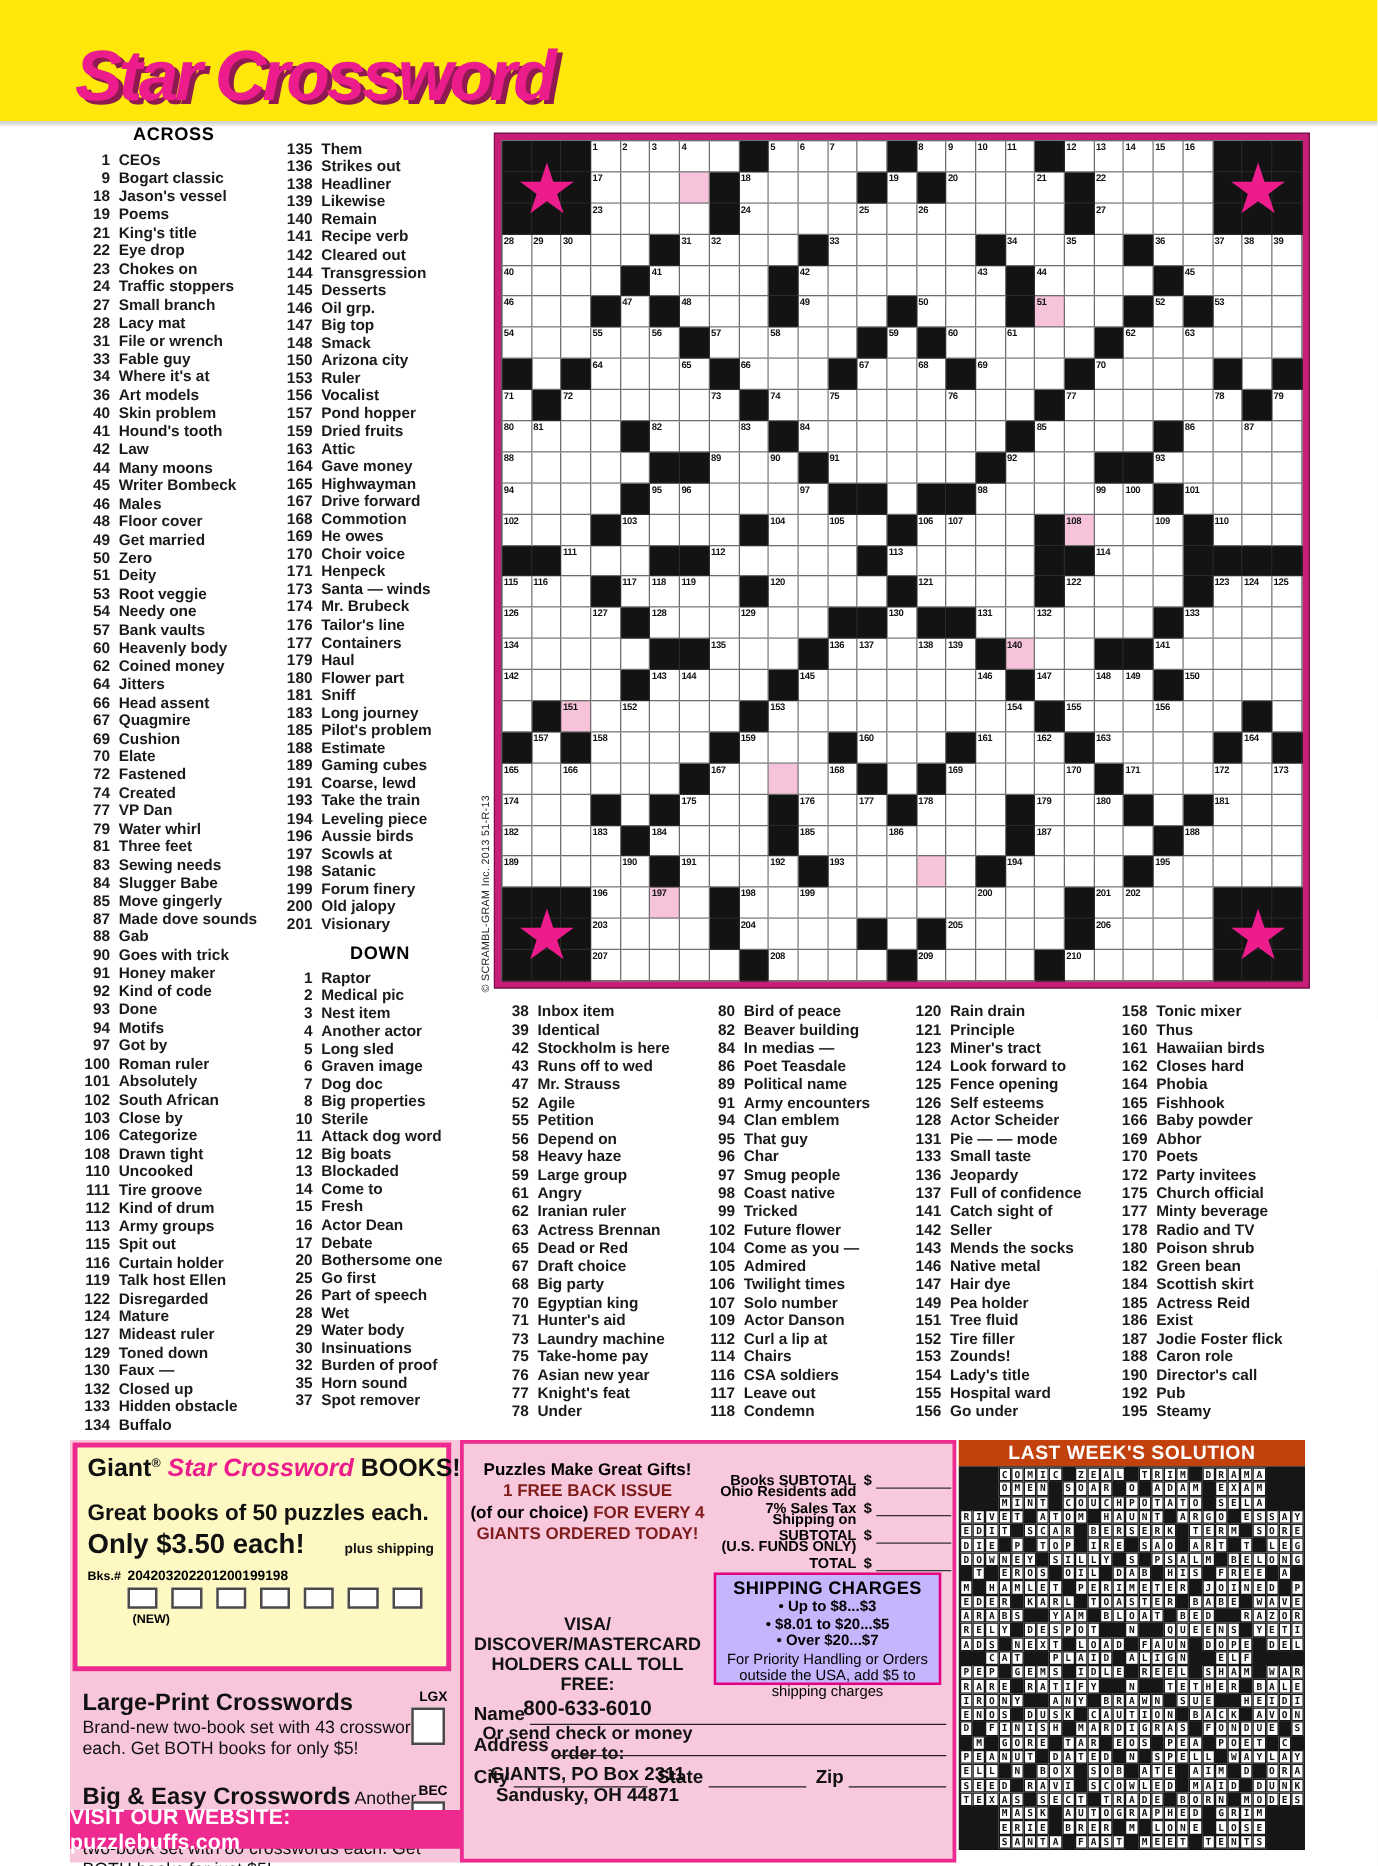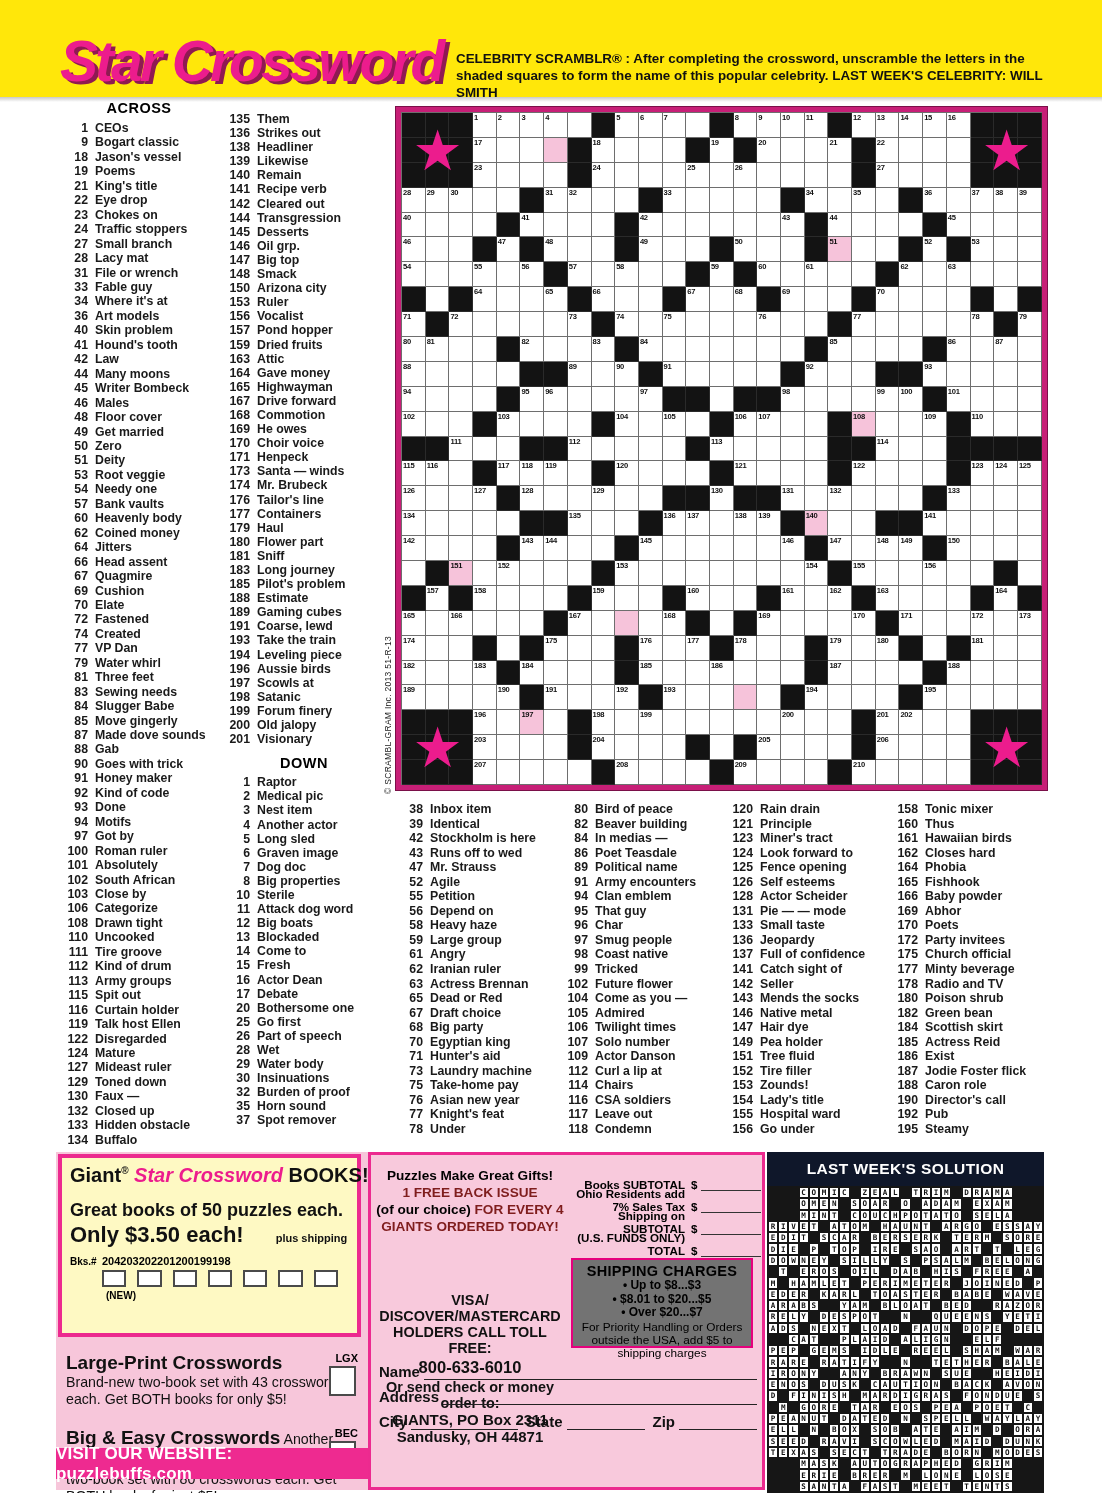--- a/index.html
+++ b/index.html
@@ -73,51 +73,48 @@
   .cards { position:absolute; left:2px; top:98px; width:194px; text-align:center; font-weight:bold; color:#111;margin-top:39px; }
   .cards .c1 { font-size:14.4px; }
   .cards .c3 { font-size:16.5px; margin:2px 0; }
   .cards .c4 { font-size:14.4px; }
   .cards .c5 { font-size:15px; }
   .totals { position:absolute; left:186px; top:14px; width:204px; }
   .tot-row { display:flex; align-items:flex-end; height:22px; font-size:11.6px; font-weight:bold; }
   .tot-row .tl { flex:0 0 128px; text-align:right; }
   .tot-row .cur { margin:0 4px 0 6px; }
   .tot-row .tline { flex:1; border-bottom:1px solid #333; height:13px; }
-  .shipbox { position:absolute; left:200px; top:103px; width:182px; height:90px; background:#737373; border:2px solid #e6007d;
+  .shipbox { position:absolute; left:200px; top:103px; width:182px; height:90px; background:#c4b5fd; border:2px solid #e6007d;
              text-align:center; padding-top:3px; }
   .shipbox .st { font-size:14.5px; font-weight:bold; letter-spacing:.3px; }
   .shipbox .sb { font-size:12px; font-weight:bold; line-height:13.5px; }
   .shipbox .snote { font-size:11.8px; line-height:13px; margin-top:1px; }
   .formlines { position:absolute; left:8px; top:200px; width:378px; }
   .frow { display:flex; align-items:flex-end; height:25px; font-size:15px; font-weight:bold; color:#111; }
   .frow .ul { flex:1; border-bottom:1.5px solid #222; height:16px; margin-left:4px; }
   .frow .ul.short { flex:0 0 78px; }
   .frow .midlbl { margin-left:8px; }
 
   
   .solution { position:absolute; left:767px; top:1152px; width:277px; }
-  .sol-hdr { height:34px; background:#0f172a; color:#fff; font-weight:bold; font-size:15.5px;
+  .sol-hdr { height:21px; background:#c2410c; color:#fff; font-weight:bold; font-size:15.5px;
              display:flex; align-items:center; justify-content:center; letter-spacing:.4px; }
   #sol-grid { display:grid; grid-template-columns:repeat(27,10.2px); grid-auto-rows:11.3px; background:#161616; padding:1px; width:277px; }
   .sc { background:#161616; }
   .sc.l { background:#fff; border:1px solid #161616; display:flex; align-items:center; justify-content:center;
           font-family:"DejaVu Sans Mono", monospace; font-weight:bold; font-size:7.6px; color:#111; }
 </style>
 </head>
 <body>
 
 <div class="page">
 
   <div class="yellow-band"></div>
   <div class="edge-shade"></div>
   <div class="logo">Star Crossword</div>
-  <div class="scram">
-    <span>CELEBRITY SCRAMBLR®</span><span> : After completing the crossword, unscramble the letters in the shaded squares to form the name of this popular celebrity. LAST WEEK'S CELEBRITY: WILL SMITH</span>
-  </div>
 
   <div class="cluecol" id="col1">
     <div class="cl-hdr">ACROSS</div>
     <div id="across-col1">
         <div class="clue">
           <span class="cn">1</span>
           <span class="ct">CEOs</span>
         </div>
         <div class="clue">
           <span class="cn">9</span>

